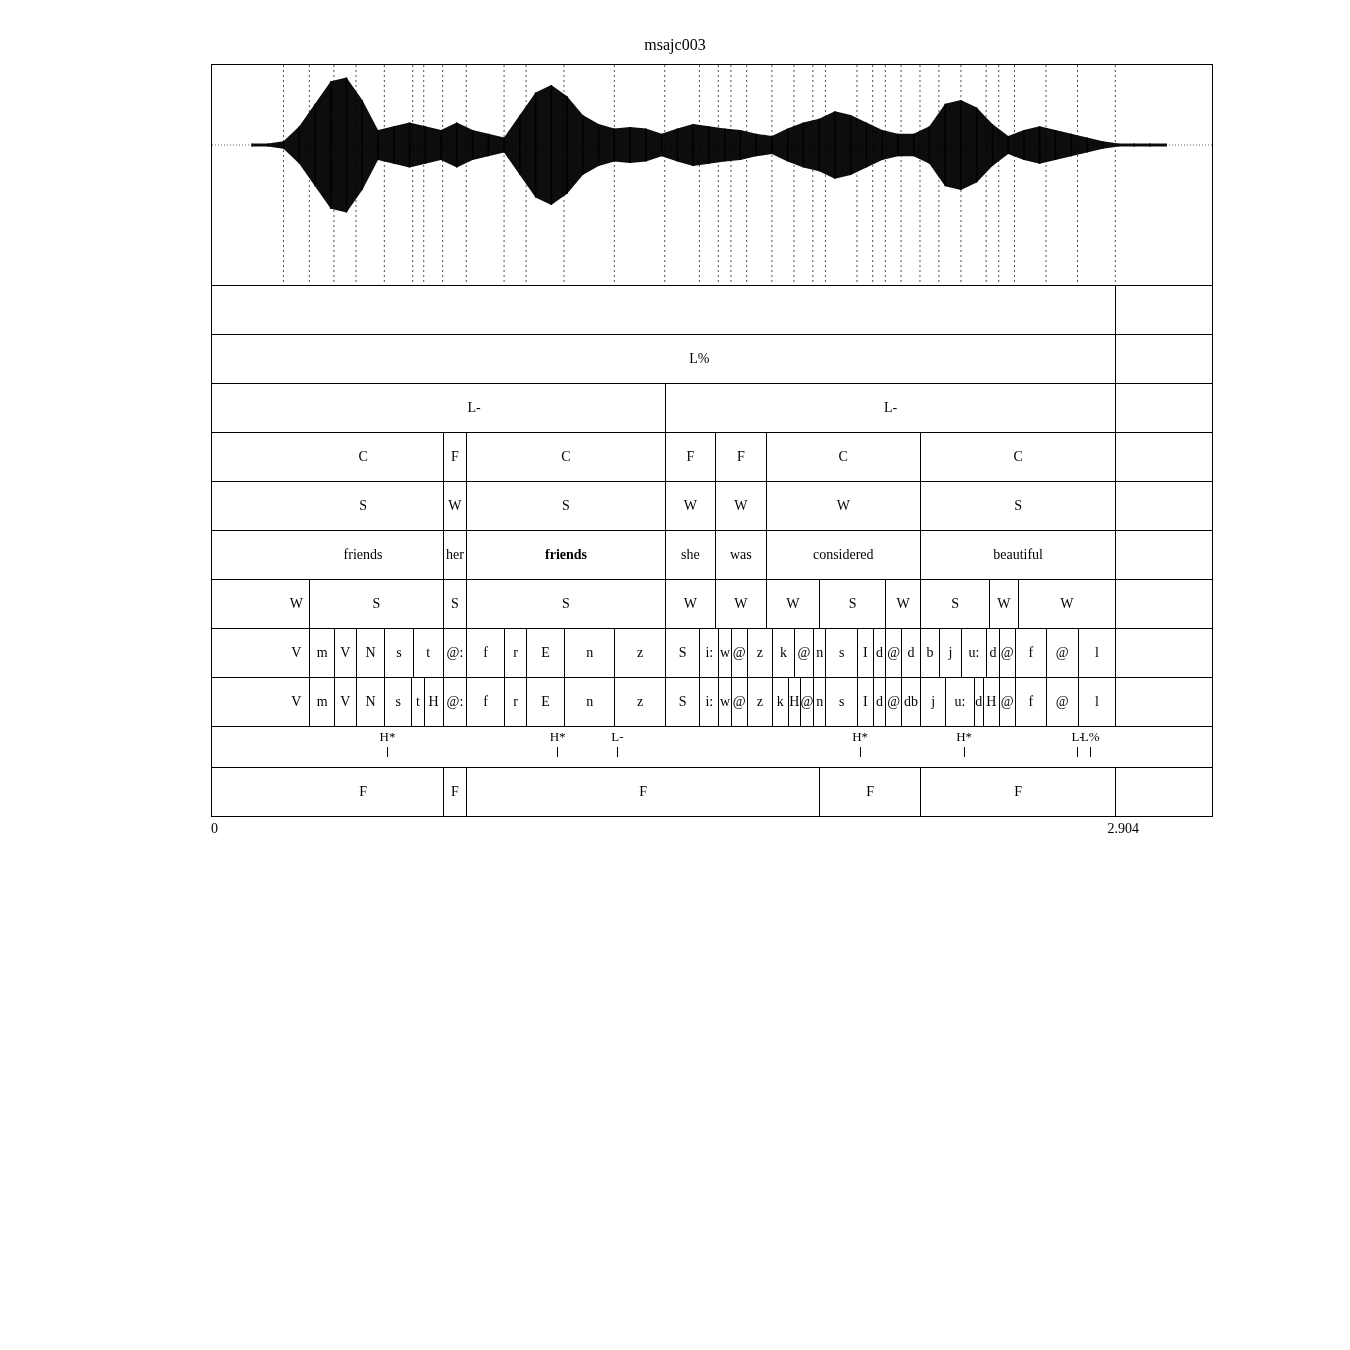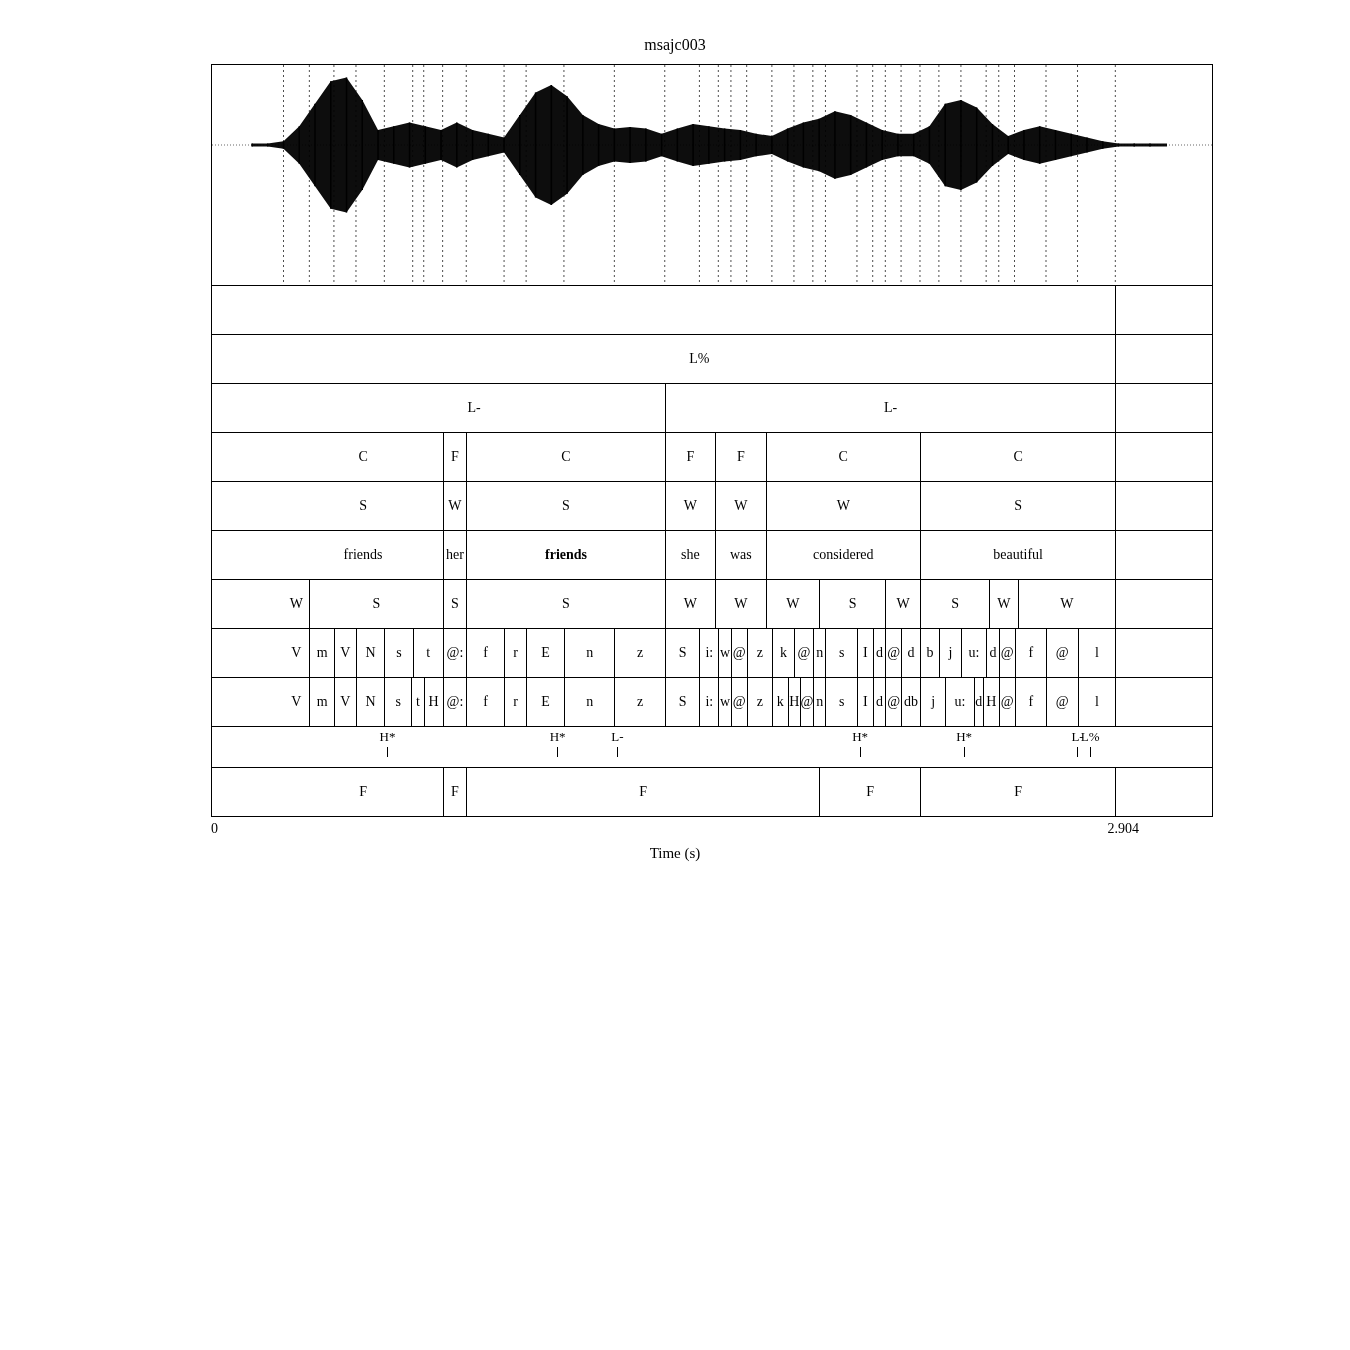--- a/index.html
+++ b/index.html
@@ -363,14 +363,13 @@
         <div class="seg" style="left: 25.4256%; width: 35.2893%;">F</div>
         <div class="seg" style="left: 60.7149%; width: 10.0826%;">F</div>
         <div class="seg" style="left: 70.7975%; width: 19.5351%;">F</div>
         <div style="position: absolute; left: 90.3326%; top: 0px; height: 100%; border-left: 1px solid rgb(0, 0, 0);"></div>
       </div>
     </div>
   <div class="axis">
     <span>0</span>
     <span>2.904</span>
   </div>
-  <div class="xlabel">Time (s)</div>
 </div>
 
 </body></html>

